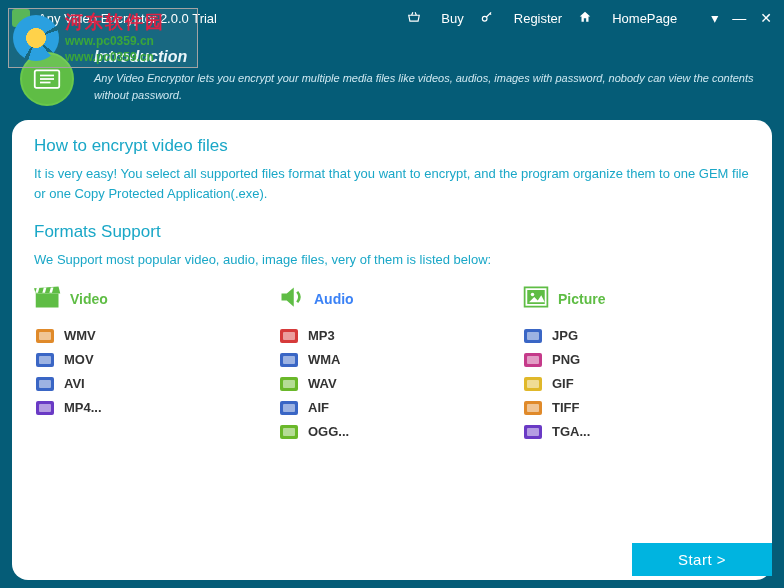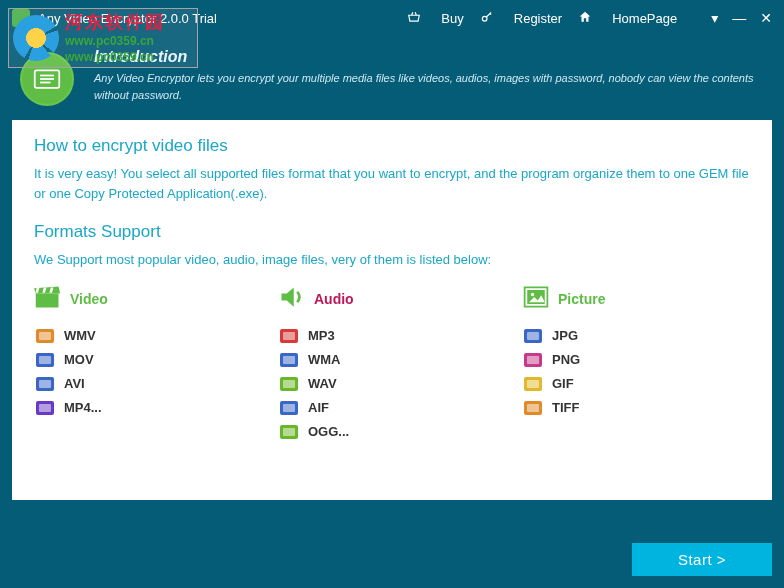--- a/index.html
+++ b/index.html
@@ -23,30 +23,30 @@
     .watermark .wm-text { display: flex; flex-direction: column; color: #3aa63a; font-size: 12px; font-weight: bold; line-height: 1.3; }
     .watermark .wm-cn { color: #d24; font-size: 18px; letter-spacing: 2px; }
     
     .intro { display: flex; padding: 12px 24px 14px 20px; color: #fff; gap: 20px; font-style: italic; }
     .intro-icon { width: 54px; height: 54px; border-radius: 50%; border: 2px solid #69c84b; background: #5fbd45;
                   display: flex; align-items: center; justify-content: center; margin-top: 4px; flex: 0 0 auto; }
     .intro-icon svg { width: 28px; height: 22px; }
     .intro-text h2 { font-size: 16px; font-weight: 600; margin-bottom: 4px; color: #eaf6fa; }
     .intro-text p { font-size: 11px; line-height: 1.5; color: #cfe8f1; }
     
-    .content { background: #fff; margin: 0 12px; padding: 16px 22px 10px; height: 380px; }
+    .content { background: #fff; margin: 0 12px; padding: 16px 22px 10px; height: 460px; border-radius: 16px; }
     .content h3 { color: #1aa7c7; font-size: 17px; font-weight: 500; margin-bottom: 8px; }
     .content p.lead { color: #1aa7c7; font-size: 13px; line-height: 1.55; margin-bottom: 18px; }
     
     .columns { display: flex; gap: 16px; margin-top: 14px; text-align: center; }
     .col { flex: 1; }
     .col-header { display: flex; align-items: center; gap: 8px; margin-bottom: 14px; }
     .col-header .cat-label { font-weight: bold; font-size: 14px; }
     .col.video .cat-label { color: #5fbd45; }
-    .col.audio .cat-label { color: #be185d; }
+    .col.audio .cat-label { color: #3b82f6; }
     .col.picture .cat-label { color: #5fbd45; }
     .format-list { display: flex; flex-direction: column; gap: 9px; padding-left: 2px; }
     .format-row { display: flex; align-items: center; gap: 10px; font-size: 13px; font-weight: bold; color: #333; }
     .fmt-icon { width: 18px; height: 14px; border-radius: 2px; display: inline-block; position: relative; }
     .fmt-icon::after { content: ""; position: absolute; inset: 3px; background: rgba(255,255,255,0.5); border-radius: 1px; }
     
     .bottom-bar { position: absolute; bottom: 12px; right: 12px; }
     .start-btn { background: #00b4e0; color: #fff; font-size: 15px; border: none; padding: 8px 46px;
                  cursor: pointer; letter-spacing: 0.5px; }
     
@@ -215,20 +215,24 @@
             <span>PNG</span>
           </div>
           <div class="format-row">
             <span class="fmt-icon" style="background: rgb(224, 184, 42);"></span>
             <span>GIF</span>
           </div>
           <div class="format-row">
             <span class="fmt-icon" style="background: rgb(224, 138, 42);"></span>
             <span>TIFF</span>
           </div>
+          <div class="format-row">
+            <span class="fmt-icon" style="background: rgb(106, 58, 197);"></span>
+            <span>TGA...</span>
+          </div>
         </div>
     </div>
   </div>
 </div>
 
 <div class="bottom-bar">
   <button class="start-btn">Start &gt;</button>
 </div>
 
 </body></html>

